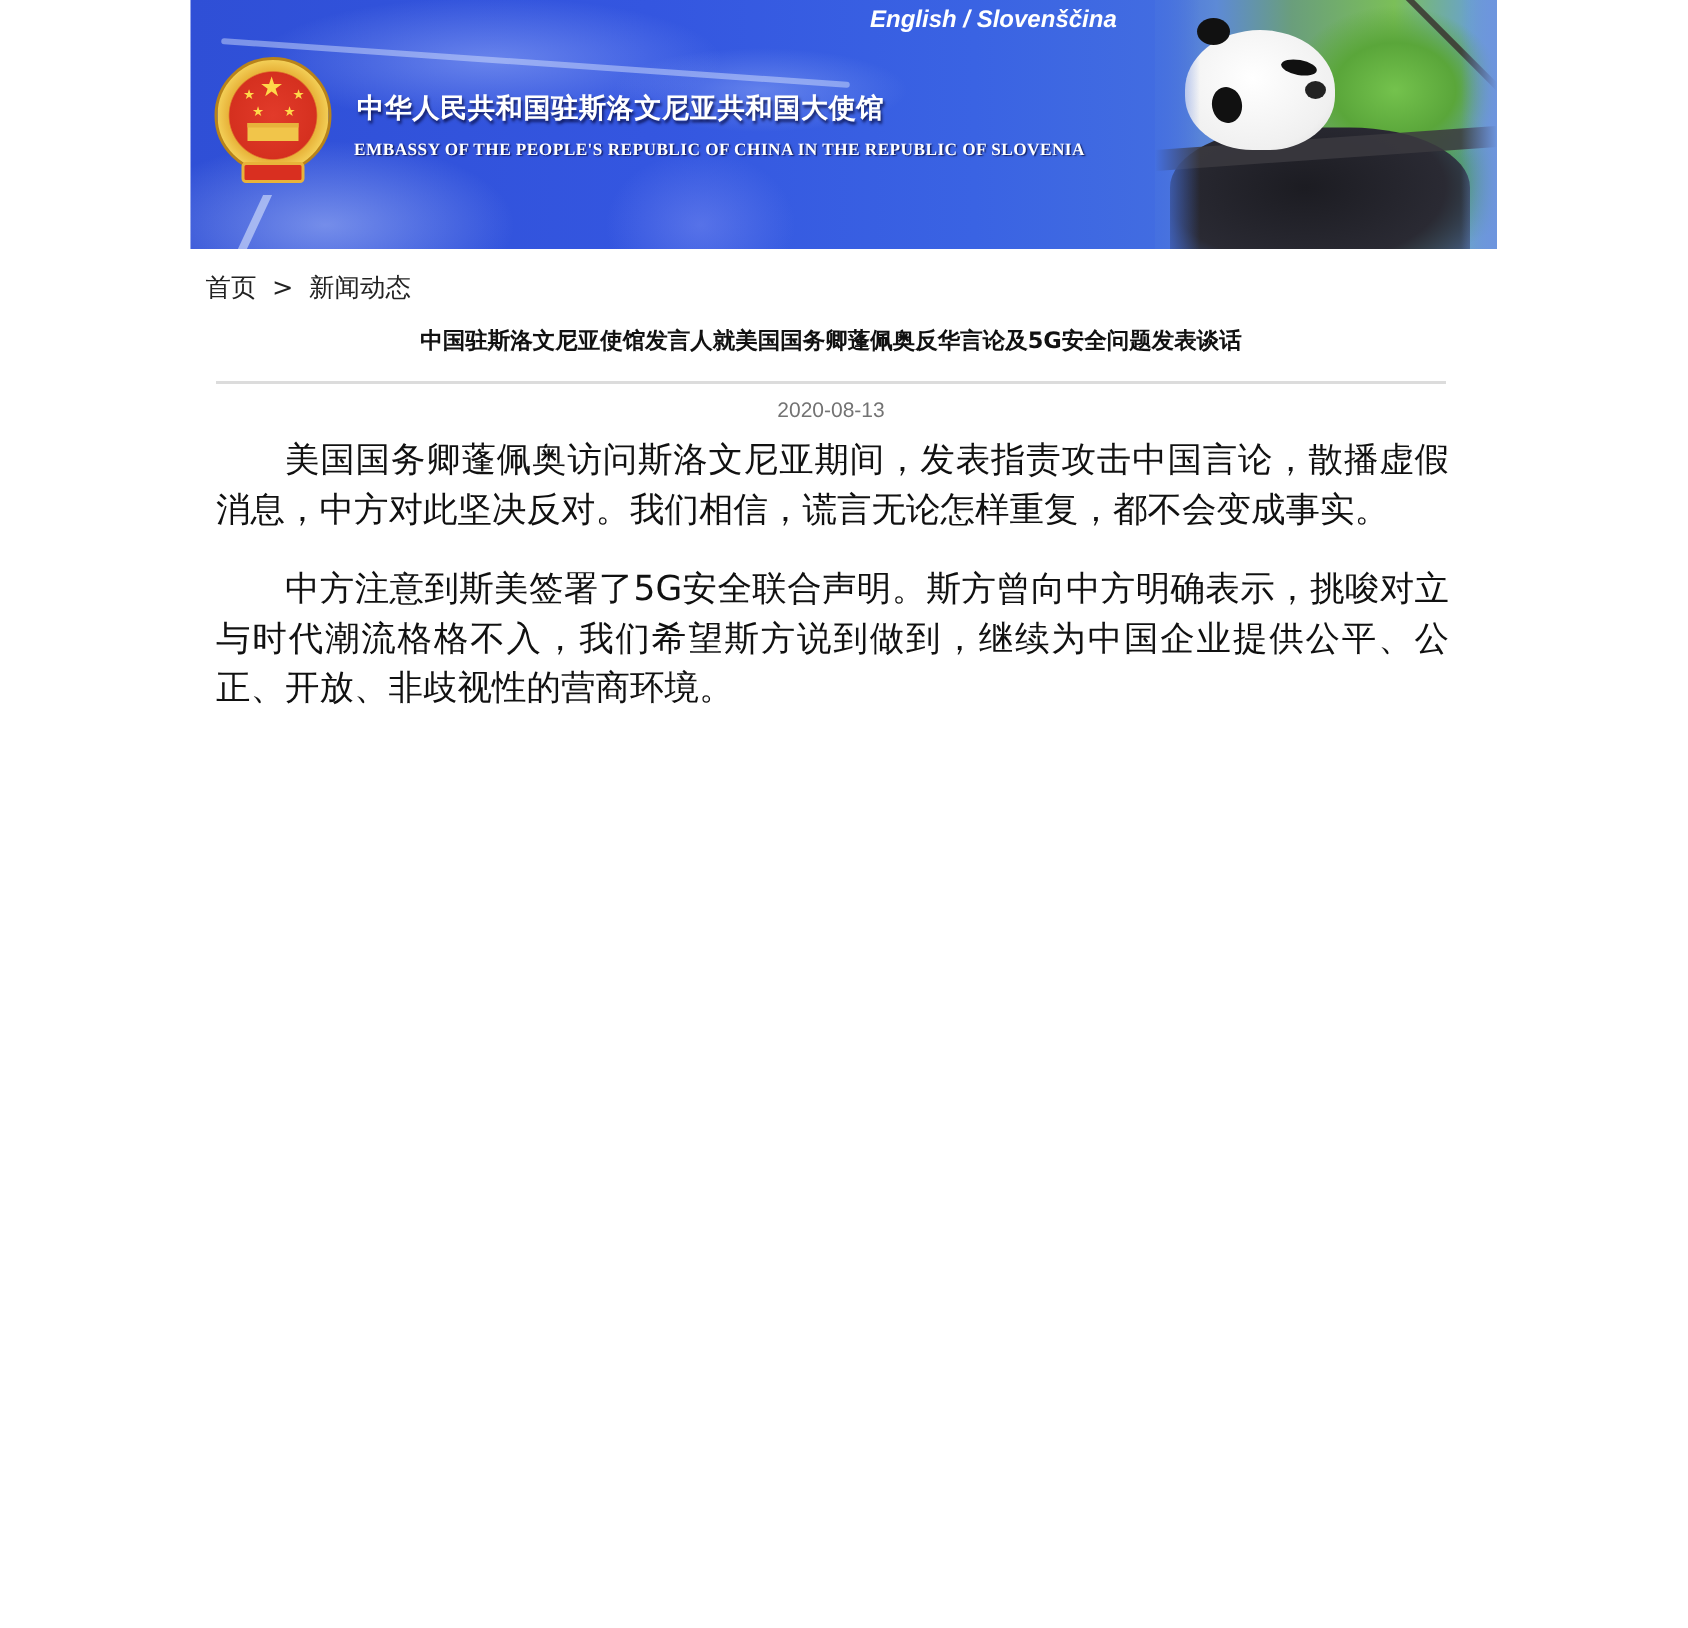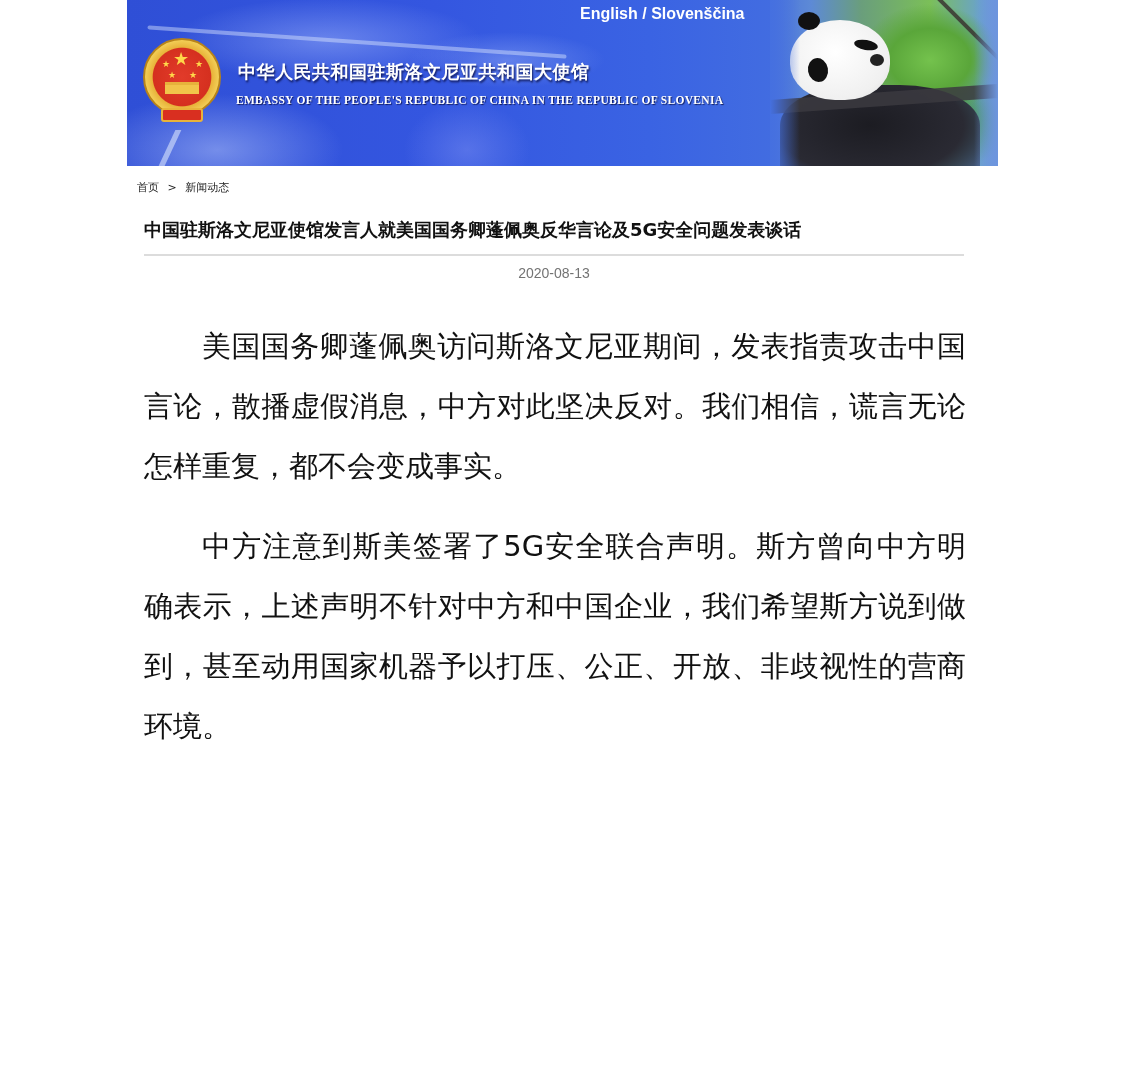--- a/index.html
+++ b/index.html
@@ -56,21 +56,21 @@
     .banner-title-en {
       position: absolute; left: 236px; top: 94px;
       font-family: "Liberation Serif", serif; font-weight: bold;
       font-size: 11.5px; letter-spacing: 0.3px; color: #ffffff;
       text-shadow: 1px 1px 1px rgba(0,0,40,0.7);
       white-space: nowrap;
     }
     .lang-switch {
       position: absolute; left: 580px; top: 5px;
       font-family: "Liberation Sans", sans-serif; font-weight: bold;
-      font-size: 16px; color: #ffffff; white-space: nowrap;
+      font-size: 16px; color: #ffffff; white-space: nowrap; font-style: italic;
     }
     .lang-switch a { color: #ffffff; text-decoration: none; }
     .panda-photo {
       position: absolute; left: 770px; top: 0; width: 228px; height: 166px; overflow: hidden;
       background:
         radial-gradient(ellipse 90px 70px at 160px 60px, #74c24d 0%, #5aa63a 45%, rgba(90,166,58,0) 80%),
         radial-gradient(ellipse 80px 60px at 180px 120px, #3f8f3a 0%, rgba(63,143,58,0) 80%),
         linear-gradient(90deg, #4a72dc 0%, #5d8ad6 18%, #6a9e7c 40%, #7bbf58 70%, #6aa3c9 92%, #6d95de 100%);
     }
     .panda-head {
@@ -99,44 +99,44 @@
       background: linear-gradient(90deg, #4570e0 0%, rgba(69,112,224,0) 100%);
     }
     .panda-fade-r {
       position: absolute; right: 0; top: 0; width: 24px; height: 166px;
       background: linear-gradient(270deg, #6d95de 0%, rgba(109,149,222,0) 100%);
     }
 
     
     .breadcrumb {
       position: absolute; left: 137px; top: 180px;
-      font-size: 11px; color: #222; white-space: nowrap;
+      font-size: 17px; color: #222; white-space: nowrap;
     }
     .breadcrumb a { color: #222; text-decoration: none; }
     .breadcrumb .sep { margin: 0 5px; }
 
     
     .article-title {
       position: absolute; left: 144px; top: 218px; width: 820px;
-      font-weight: bold; font-size: 18px; color: #111;
+      text-align: center; font-weight: bold; font-size: 15px; color: #111;
       white-space: nowrap;
     }
     .title-divider {
       position: absolute; left: 144px; top: 254px; width: 820px; height: 2px; background: #dcdcdc;
     }
     .article-date {
       position: absolute; left: 144px; top: 265px; width: 820px;
       text-align: center; font-size: 14px; color: #737373;
       font-family: Liberation Sans, sans-serif;
     }
 
     
     .article-body {
-      position: absolute; left: 144px; top: 316px; width: 822px;
-      font-size: 29px; line-height: 60px; color: #111;
+      position: absolute; left: 144px; top: 291px; width: 822px;
+      font-size: 23px; line-height: 33px; color: #111;
       text-align: justify;
     }
     .article-body p { text-indent: 2em; margin-bottom: 20px; }
   </style>
 </head>
 <body>
 
 <div class="banner">
   <div class="wall"></div>
   <div class="wall-line"></div>
@@ -179,14 +179,14 @@
   <span class="sep">&gt;</span>
   <a href="#">新闻动态</a>
 </div>
 
 <h1 class="article-title">中国驻斯洛文尼亚使馆发言人就美国国务卿蓬佩奥反华言论及5G安全问题发表谈话</h1>
 <div class="title-divider"></div>
 <div class="article-date">2020-08-13</div>
 
 <div class="article-body">
   <p>美国国务卿蓬佩奥访问斯洛文尼亚期间，发表指责攻击中国言论，散播虚假消息，中方对此坚决反对。我们相信，谎言无论怎样重复，都不会变成事实。</p>
-  <p>中方注意到斯美签署了5G安全联合声明。斯方曾向中方明确表示，上述声明不针对中方和中国企业，我们希望斯方说到做到，甚至动用国家机器予以打压、公正、开放、非歧视性的营商环境。</p>
+  <p>中方注意到斯美签署了5G安全联合声明。斯方曾向中方明确表示，挑唆对立与时代潮流格格不入，我们希望斯方说到做到，继续为中国企业提供公平、公正、开放、非歧视性的营商环境。</p>
 </div>
 
 </body></html>

